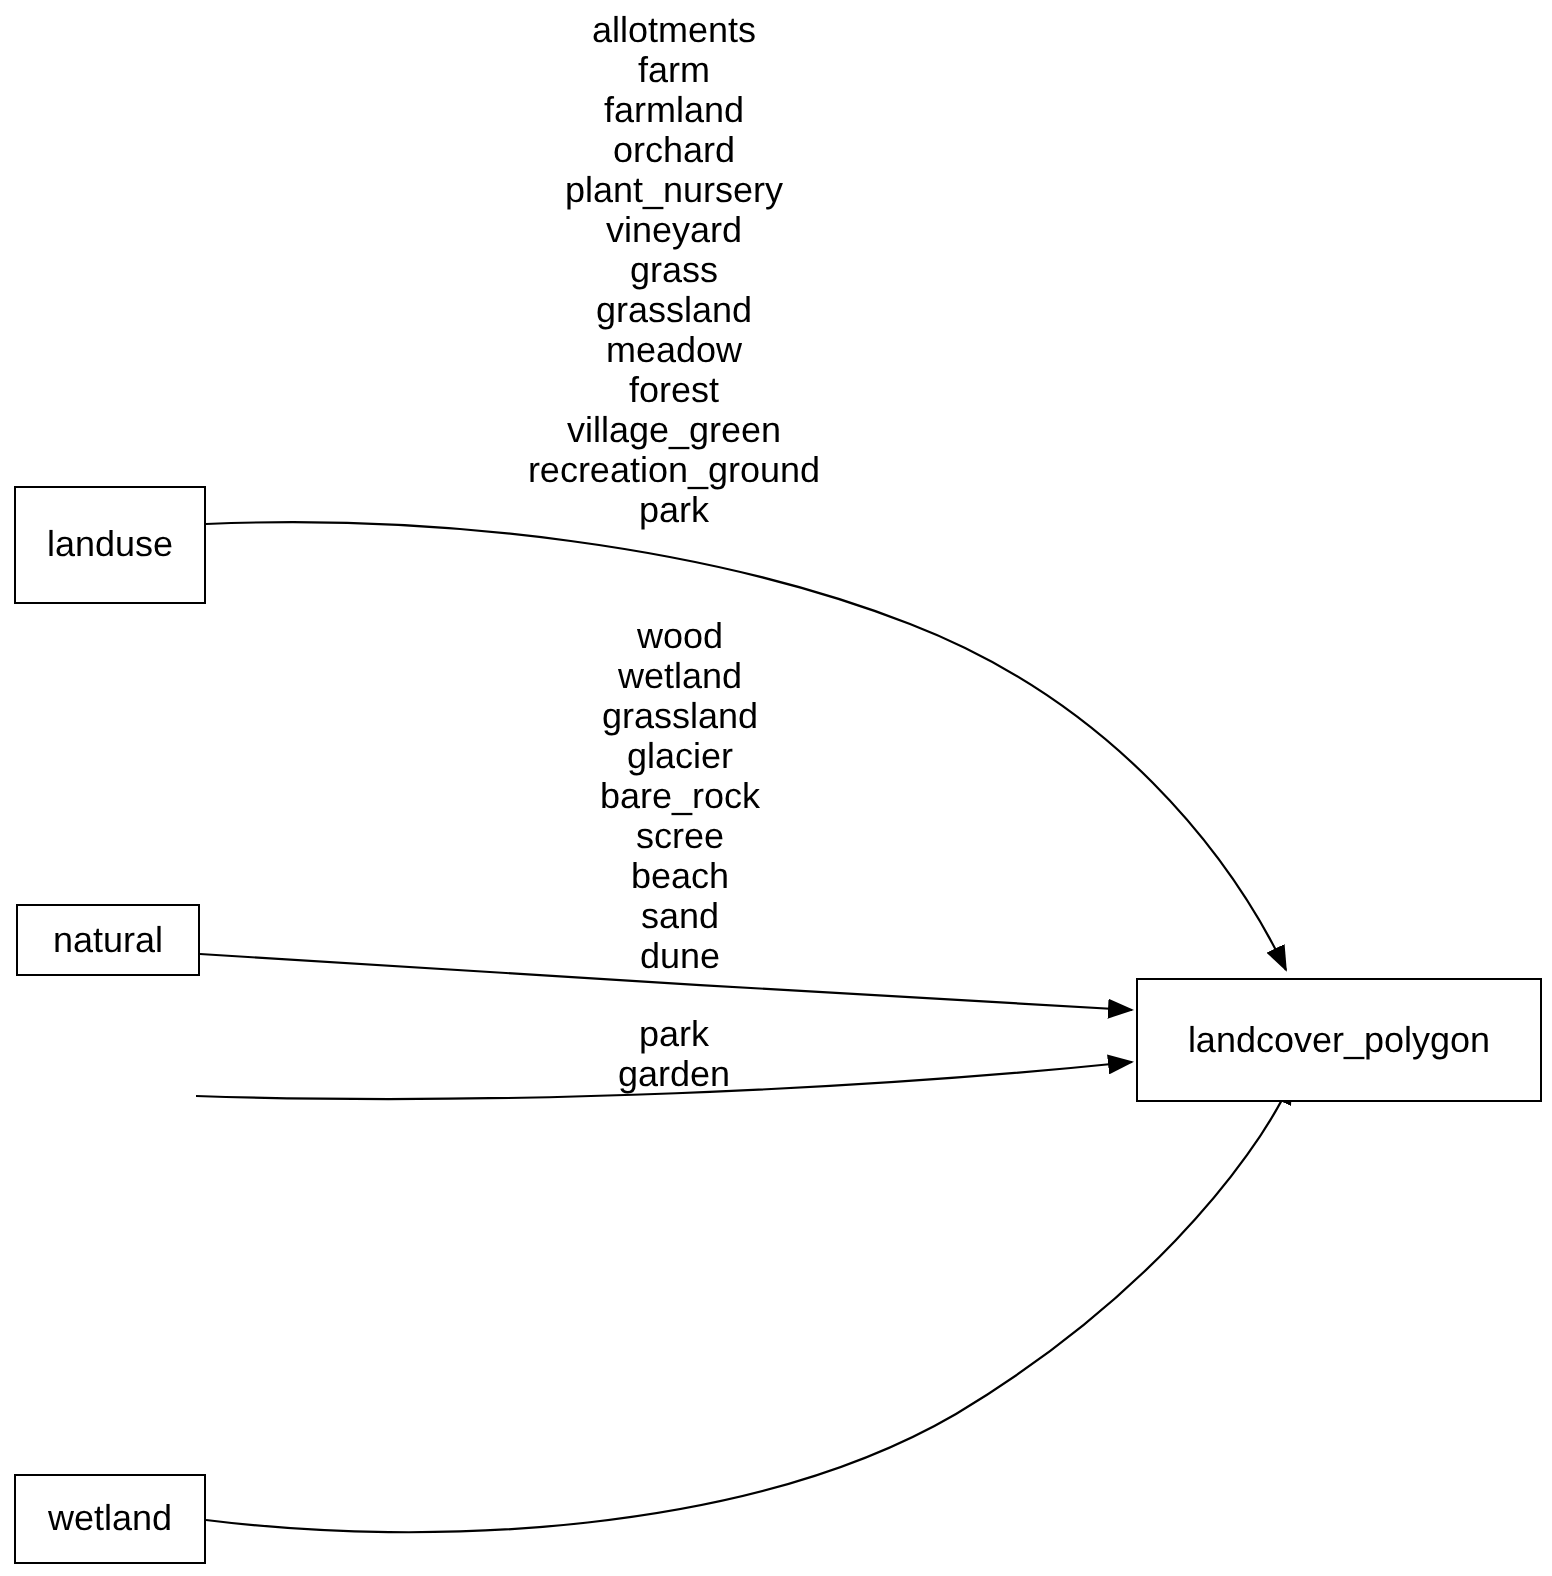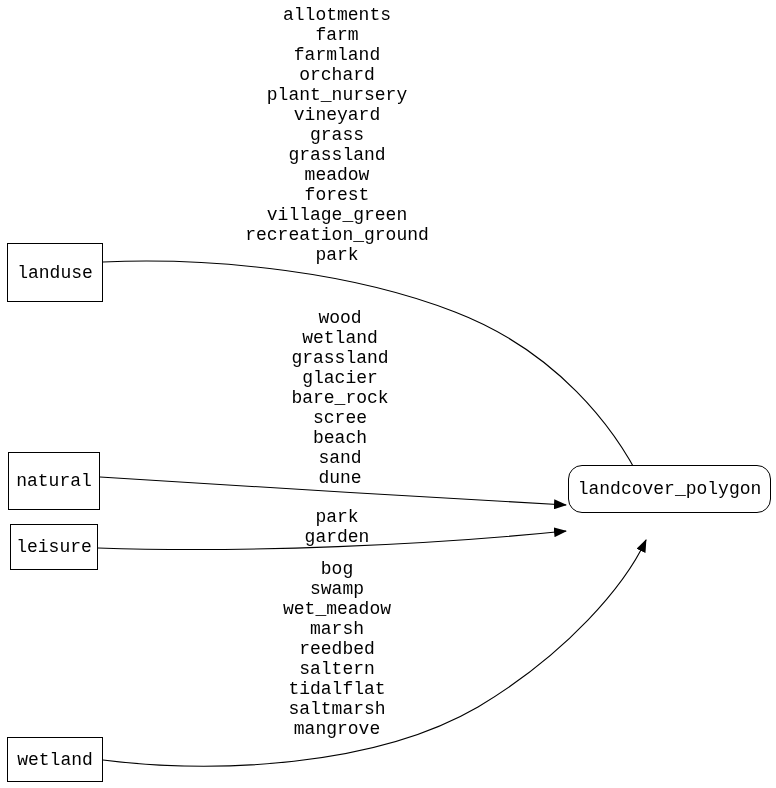--- a/index.html
+++ b/index.html
@@ -5,21 +5,21 @@
   html, body {
     margin: 0;
     padding: 0;
     background: #ffffff;
   }
   .canvas {
     position: relative;
     width: 776px;
     height: 788px;
     background: #ffffff;
-    font-family: Liberation Mono, monospace;
+    font-family: Liberation Sans, sans-serif;
     color: #000000;
     overflow: hidden;
   }
   .edges {
     position: absolute;
     left: 0;
     top: 0;
     width: 776px;
     height: 788px;
     pointer-events: none;
@@ -38,24 +38,24 @@
   .edge-label {
     position: absolute;
     width: 300px;
     text-align: center;
     font-size: 18px;
     line-height: 20px;
     white-space: pre-line;
   }
   
   .n-landuse   { left: 7px;   top: 243px; width: 96px;  height: 59px; }
-  .n-natural   { left: 8px;   top: 452px; width: 92px;  height: 58px; }
+  .n-natural   { left: 8px;   top: 452px; width: 92px;  height: 36px; }
   .n-leisure   { left: 10px;  top: 524px; width: 88px;  height: 46px; }
   .n-wetland   { left: 7px;   top: 737px; width: 96px;  height: 45px; }
-  .n-landcover { left: 568px; top: 465px; width: 203px; height: 48px; border-radius: 14px; }
+  .n-landcover { left: 568px; top: 489px; width: 203px; height: 62px; }
   
   .l-landuse { left: 187px; top: 5px; }
   .l-natural { left: 190px; top: 308px; }
   .l-leisure { left: 187px; top: 507px; }
   .l-wetland { left: 187px; top: 559px; }
 </style>
 </head>
 <body>
 
 <div class="canvas">
@@ -92,41 +92,29 @@
 glacier
 bare_rock
 scree
 beach
 sand
 dune</div>
 
   <div class="edge-label l-leisure">park
 garden</div>
 
-  <div class="edge-label l-wetland">bog
-swamp
-wet_meadow
-marsh
-reedbed
-saltern
-tidalflat
-saltmarsh
-mangrove</div>
 
   <div class="node n-landuse">
     <span>landuse</span>
   </div>
 
   <div class="node n-natural">
     <span>natural</span>
   </div>
 
-  <div class="node n-leisure">
-    <span>leisure</span>
-  </div>
 
   <div class="node n-wetland">
     <span>wetland</span>
   </div>
 
   <div class="node n-landcover">
     <span>landcover_polygon</span>
   </div>
 
 </div>

